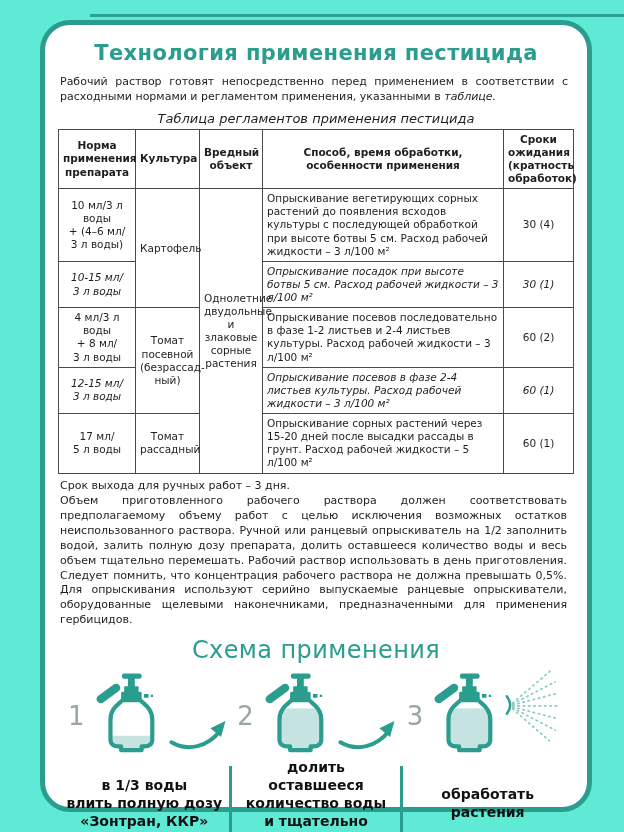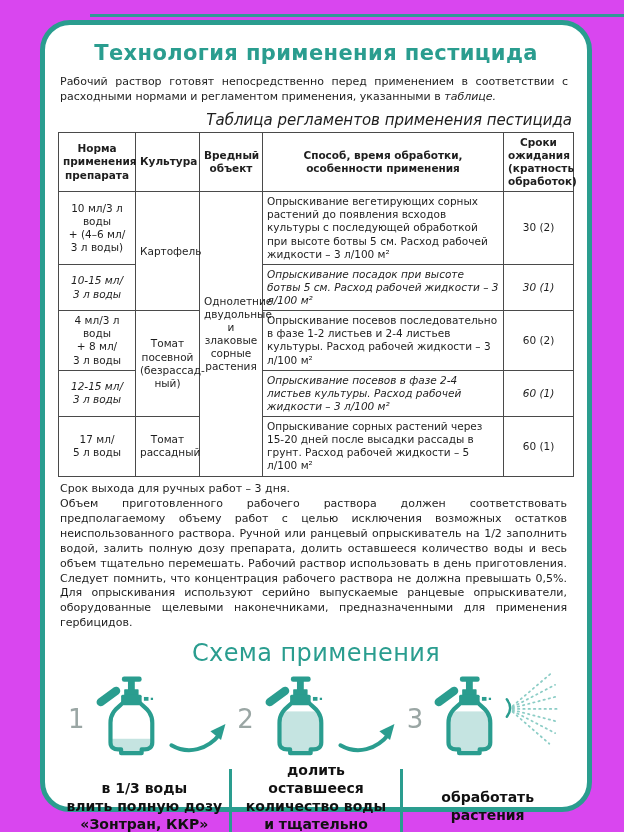--- a/index.html
+++ b/index.html
@@ -5,37 +5,37 @@
   :root{
     --teal:#2a9d8f;
     --teal-dark:#27968a;
     --liquid:#c5e4e1;
     --mist:#8ccdc6;
     --ink:#1e1e1e;
     --tbl-border:#4a4a4a;
   }
   *{box-sizing:border-box;margin:0;padding:0;}
   html,body{width:624px;height:832px;background:#fdfdfd;font-family:"DejaVu Sans",sans-serif;color:var(--ink);}
-  .viewport{position:relative;width:624px;height:832px;overflow:hidden;background:#d946ef;}
+  .viewport{position:relative;width:624px;height:832px;overflow:hidden;background:#5eead4;}
 
   .stray-line{position:absolute;top:14px;left:90px;width:534px;height:3px;background:var(--teal);opacity:.95;}
 
   .sheet{
     position:absolute;left:40px;top:20px;width:552px;height:792px;
     border:5px solid var(--teal);border-radius:30px;background:#fff;
     padding:10px 13px 12px 13px;
     display:flex;flex-direction:column;
   }
 
   h1.page-title{
     text-align:center;color:var(--teal);font-size:21px;font-weight:800;
     letter-spacing:.4px;margin:6px 0 10px 0;
   }
   p.intro{font-size:11px;line-height:1.35;text-align:justify;margin:0 6px 4px 2px;}
-  .tbl-caption{font-size:15px;font-style:italic;text-align:right;margin:2px 2px 3px 2px;}
+  .tbl-caption{font-size:13px;font-style:italic;text-align:center;margin:2px 2px 3px 2px;}
 
   table.regs{border-collapse:collapse;width:100%;table-layout:fixed;}
   table.regs th,table.regs td{
     border:1px solid var(--tbl-border);
     font-size:10.5px;line-height:1.25;vertical-align:middle;
     padding:3px 4px;
   }
   table.regs th{font-weight:bold;text-align:center;}
   col.c-norm{width:77px;} col.c-cult{width:64px;} col.c-obj{width:63px;}
   col.c-method{width:auto;} col.c-wait{width:70px;}
@@ -106,21 +106,21 @@
           <td class="center">10 мл/3 л воды
 + (4–6 мл/
 3 л воды)</td>
           <td class="center" rowspan="2">Картофель</td>
           <td class="center" rowspan="5">Однолетние
 двудольные
 и злаковые
 сорные
 растения</td>
           <td class="method">Опрыскивание вегетирующих сорных растений до появления всходов культуры с последующей обработкой при высоте ботвы 5 см. Расход рабочей жидкости – 3 л/100 м²</td>
-          <td class="center">30 (2)</td>
+          <td class="center">30 (4)</td>
         </tr>
         <tr class="r-short">
           <td class="center">10-15 мл/
 3 л воды</td>
           <td class="method">Опрыскивание посадок при высоте ботвы 5 см. Расход рабочей жидкости – 3 л/100 м²</td>
           <td class="center">30 (1)</td>
         </tr>
         <tr class="r-med">
           <td class="center">4 мл/3 л воды
 + 8 мл/

